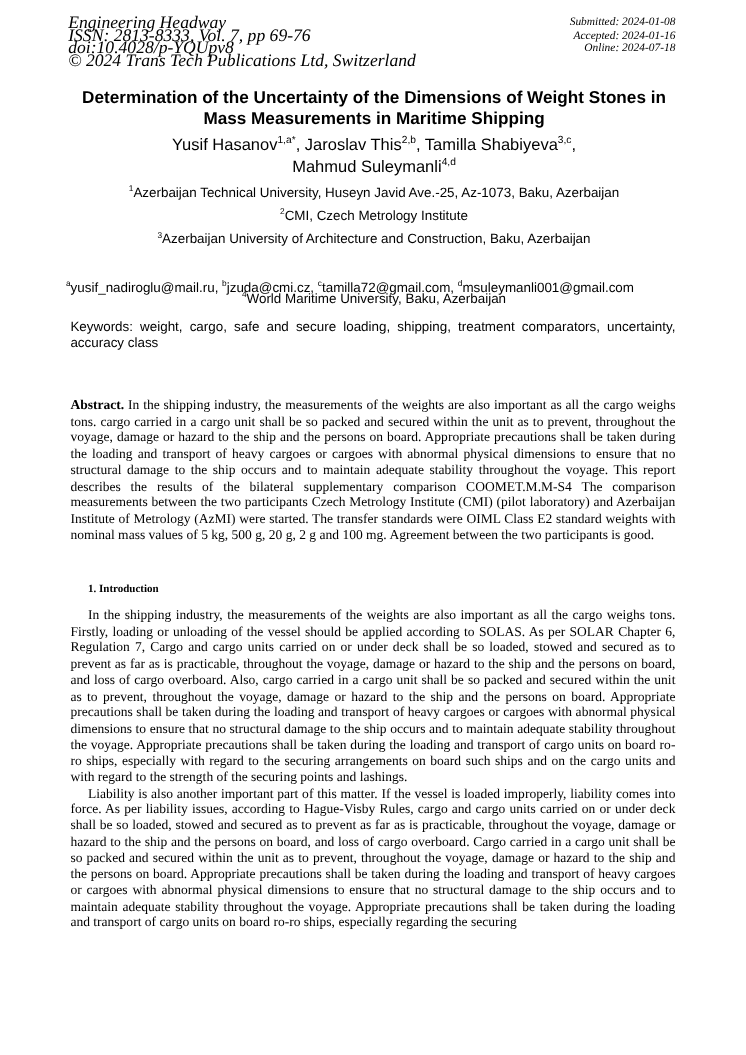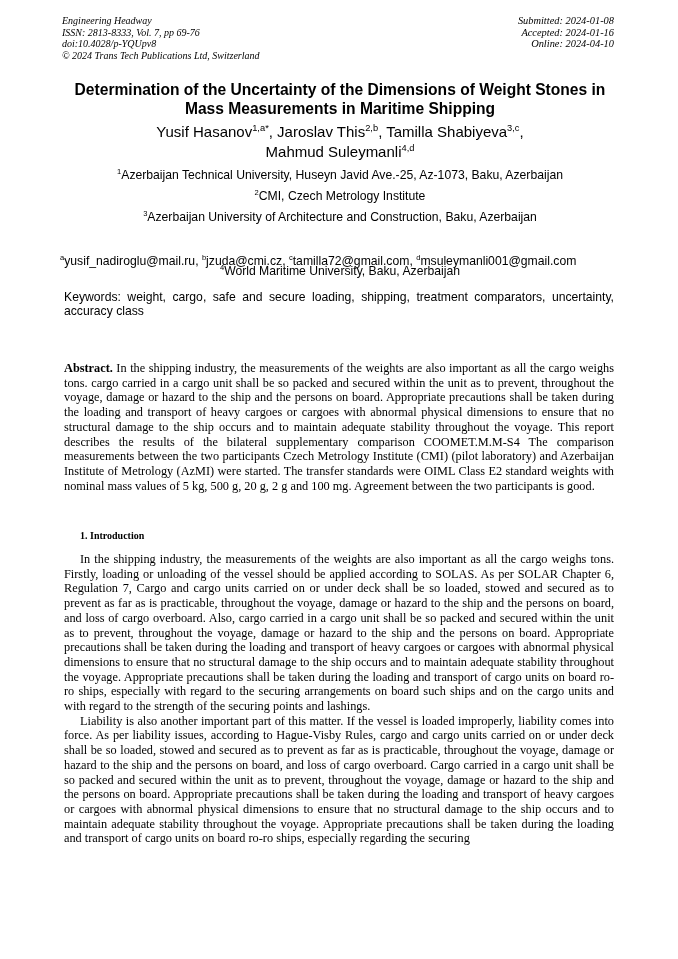--- a/index.html
+++ b/index.html
@@ -1,20 +1,20 @@
 <!DOCTYPE html>
 <html><head>
 <meta charset="utf-8">
 <style>
   html, body { margin: 0; padding: 0; background: #ffffff; }
   body { width: 678px; height: 959px; position: relative; overflow: hidden; color: #000; }
   .serif { font-family: "Liberation Serif", "DejaVu Serif", serif; }
   .sans { font-family: "Liberation Sans", "DejaVu Sans", sans-serif; }
 
-  .hdr-left { position: absolute; left: 62px; top: 15px; font-size: 10px; line-height: 11.6px; font-style: italic; }
+  .hdr-left { position: absolute; left: 62px; top: 15px; font-size: 16px; line-height: 11.6px; font-style: italic; }
   .hdr-right { position: absolute; right: 64px; top: 15px; font-size: 10.4px; line-height: 11.6px; font-style: italic; text-align: right; }
   .hdr-left div, .hdr-right div { white-space: nowrap; }
 
   .title { position: absolute; left: 60px; width: 560px; top: 80px; text-align: center; font-weight: bold; font-size: 15.6px; line-height: 19px; }
   .authors { position: absolute; left: 60px; width: 560px; top: 122px; text-align: center; font-size: 15px; line-height: 20px; }
   .authors sup, .aff sup, .emails sup { font-size: 62%; vertical-align: super; line-height: 0; }
 
   .aff { position: absolute; left: 60px; width: 560px; text-align: center; font-size: 12.2px; line-height: 14px; white-space: nowrap; }
   .aff1 { top: 168px; }
   .aff2 { top: 189px; }
@@ -39,21 +39,21 @@
 <div class="hdr-left serif">
   <div>Engineering Headway</div>
   <div>ISSN: 2813-8333, Vol. 7, pp 69-76</div>
   <div>doi:10.4028/p-YQUpv8</div>
   <div>© 2024 Trans Tech Publications Ltd, Switzerland</div>
 </div>
 
 <div class="hdr-right serif">
   <div>Submitted: 2024-01-08</div>
   <div>Accepted: 2024-01-16</div>
-  <div>Online: 2024-04-10</div>
+  <div>Online: 2024-07-18</div>
 </div>
 
 <div class="title sans">Determination of the Uncertainty of the Dimensions of Weight Stones in Mass Measurements in Maritime Shipping</div>
 
 <div class="authors sans">
   <span>Yusif Hasanov</span><sup>1,a*</sup><span>, </span><span>Jaroslav This</span><sup>2,b</sup><span>, </span><span>Tamilla Shabiyeva</span><sup>3,c</sup><span>,</span><br><span>Mahmud Suleymanli</span><sup>4,d</sup>
 </div>
 
 <div class="aff aff1 sans"><sup>1</sup><span>Azerbaijan Technical University, Huseyn Javid Ave.-25, Az-1073, Baku, Azerbaijan</span></div>
 <div class="aff aff2 sans"><sup>2</sup><span>CMI, Czech Metrology Institute</span></div>

